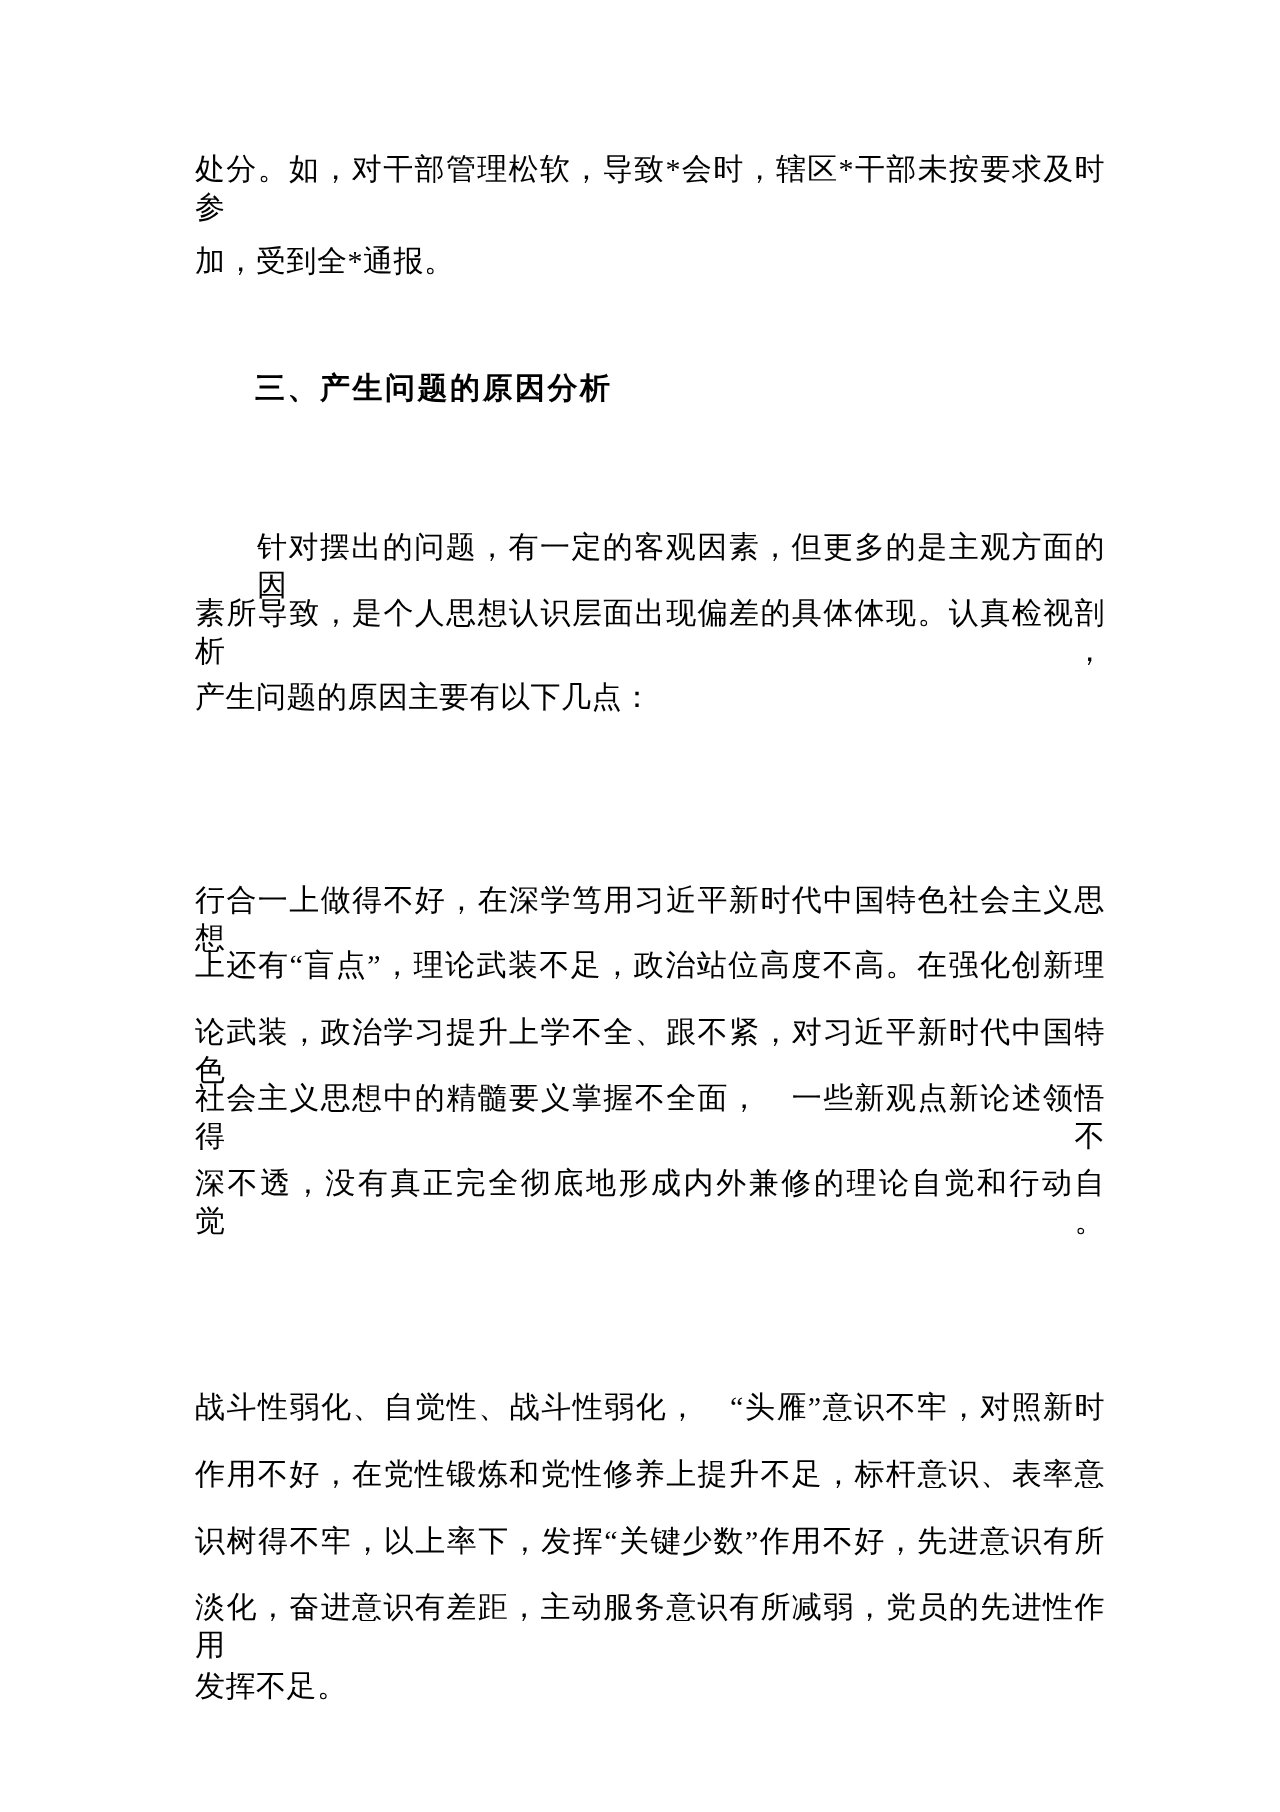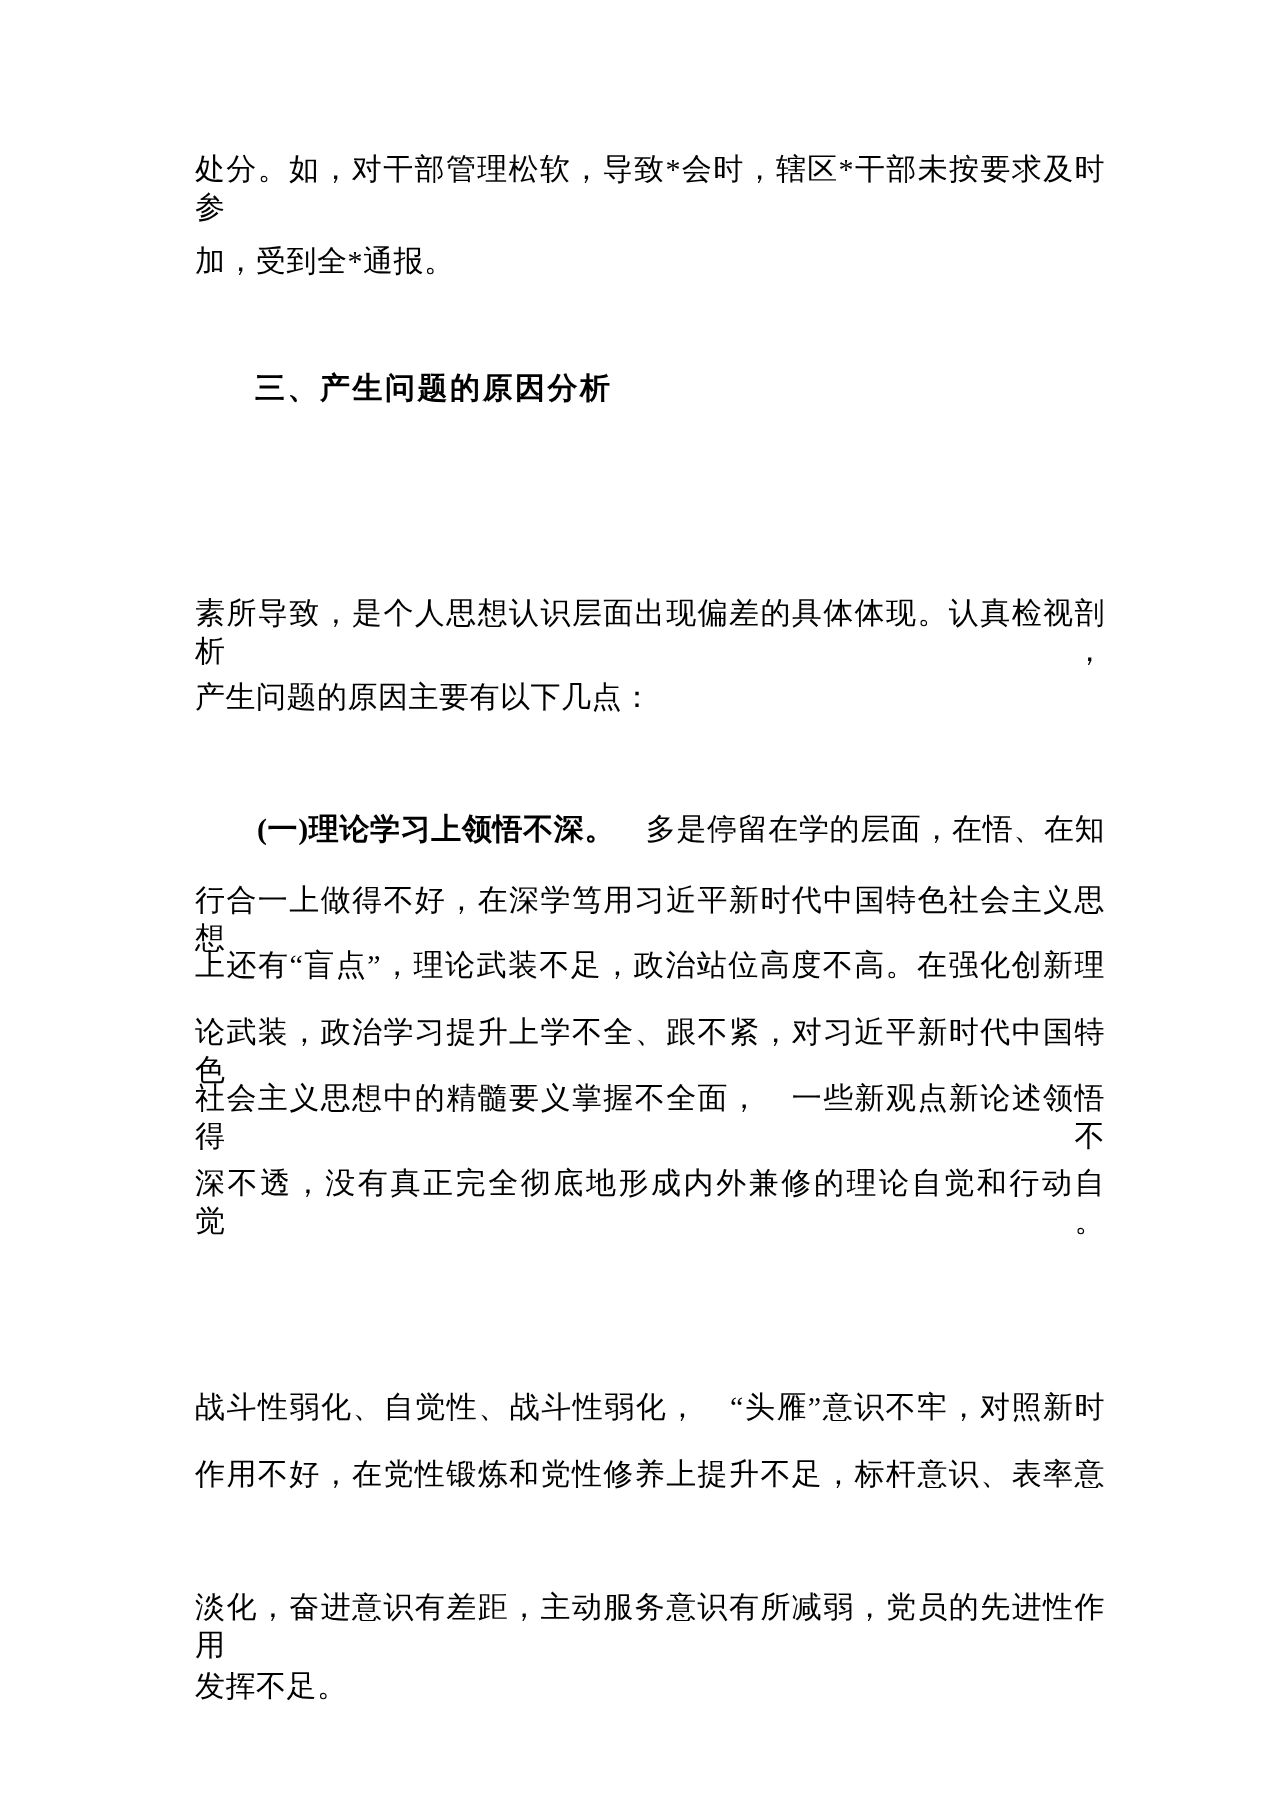--- a/index.html
+++ b/index.html
@@ -68,28 +68,29 @@
 </head>
 <body>
 
 <div class="page">
 
   <div class="line l1 justify">处分。如，对干部管理松软，导致*会时，辖区*干部未按要求及时参</div>
   <div class="line l2">加，受到全*通报。</div>
 
   <div class="line l3 heading">三、产生问题的原因分析</div>
 
+  <div class="line l4 justify indent">针对摆出的问题，有一定的客观因素，但更多的是主观方面的因</div>
   <div class="line l5 justify">素所导致，是个人思想认识层面出现偏差的具体体现。认真检视剖析，</div>
   <div class="line l6">产生问题的原因主要有以下几点：</div>
 
-  <div class="line l7 justify indent"><span class="b">(一)理论学习上领悟不深。</span><span>　多是停留在学的层面，在悟、在知</span></div>
   <div class="line l8 justify">行合一上做得不好，在深学笃用习近平新时代中国特色社会主义思想</div>
   <div class="line l9 justify">上还有“盲点”，理论武装不足，政治站位高度不高。在强化创新理</div>
   <div class="line l10 justify">论武装，政治学习提升上学不全、跟不紧，对习近平新时代中国特色</div>
   <div class="line l11 justify">社会主义思想中的精髓要义掌握不全面，　一些新观点新论述领悟得不</div>
   <div class="line l12 justify">深不透，没有真正完全彻底地形成内外兼修的理论自觉和行动自觉。</div>
 
   <div class="line l14 justify">战斗性弱化、自觉性、战斗性弱化，　“头雁”意识不牢，对照新时</div>
   <div class="line l15 justify">作用不好，在党性锻炼和党性修养上提升不足，标杆意识、表率意</div>
+  <div class="line l16 justify">识树得不牢，以上率下，发挥“关键少数”作用不好，先进意识有所</div>
   <div class="line l18">发挥不足。</div>
   <div class="line l17 justify">淡化，奋进意识有差距，主动服务意识有所减弱，党员的先进性作用</div>
 
 </div>
 
 </body></html>

